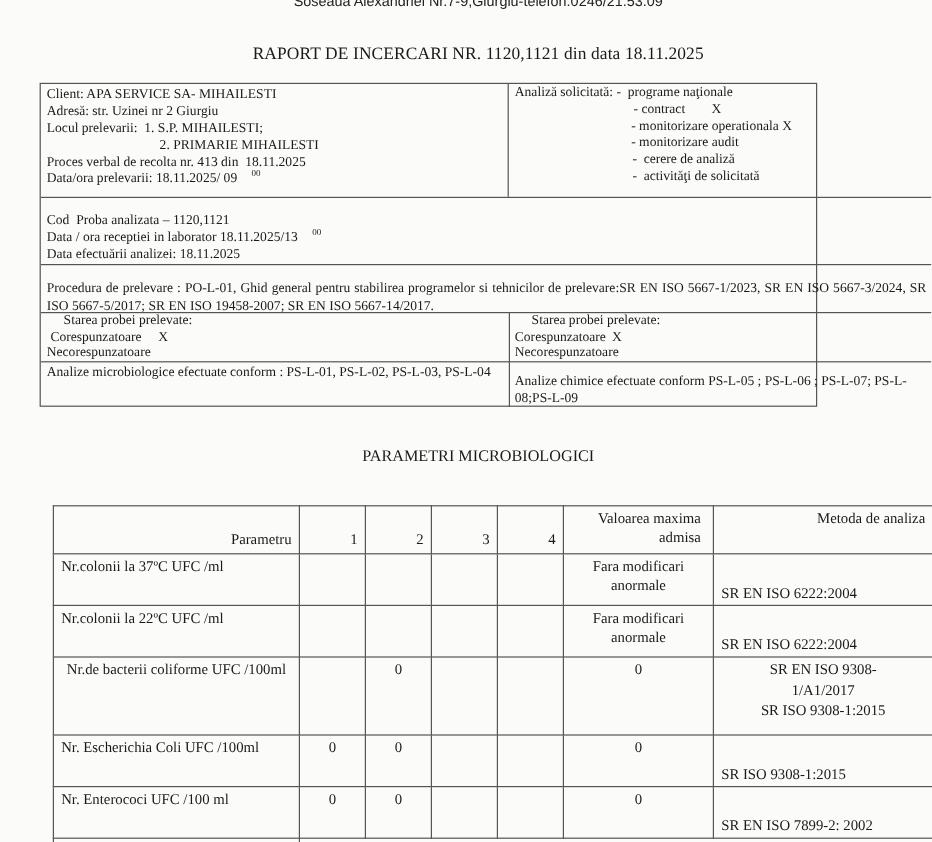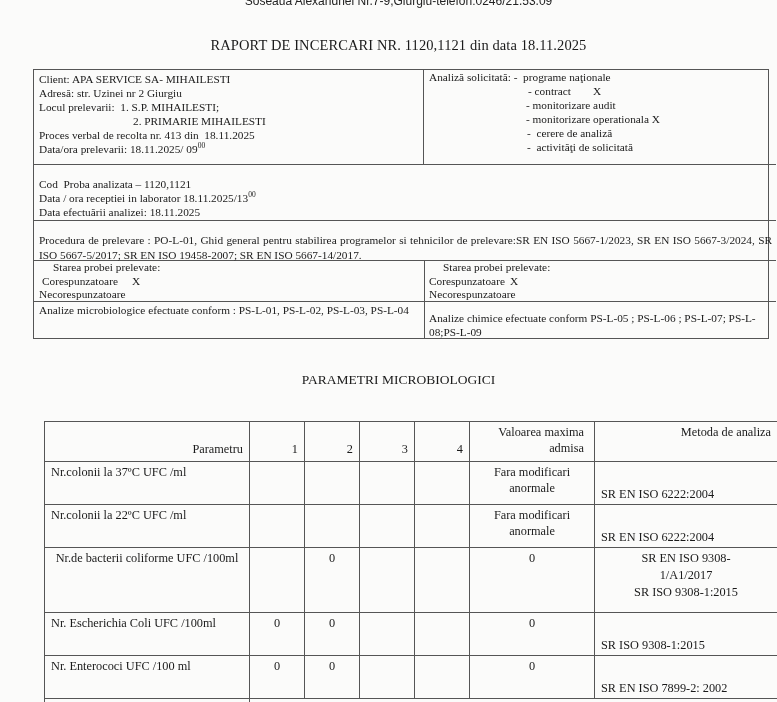--- a/index.html
+++ b/index.html
@@ -20,24 +20,24 @@
     font-size: 14.5px; letter-spacing: 0.1px; padding-left: 20px; box-sizing: border-box;
   }
   .box {
     position: absolute; border: 1px solid #555; box-sizing: border-box;
     font-size: 11.3px; line-height: 14px;
   }
   .box .cell { position: absolute; box-sizing: border-box; }
   .vline { position: absolute; width: 1px; background: #555; }
   .hline { position: absolute; height: 1px; background: #555; }
 
-  #info-box { left: 33px; top: 69px; width: 736px; height: 270px; }
+  #info-box { left: 33px; top: 69px; width: 648px; height: 270px; }
 
   .line { white-space: pre; }
-  .sup { font-size: 7.5px; vertical-align: super; line-height: 0; }
+  .sup { font-size: 7.5px; vertical-align: super; line-height: 0; margin-left: 12px; }
 
   .section-title {
     position: absolute; top: 372px; left: 0; width: 777px; text-align: center;
     font-size: 13.5px; padding-left: 20px; box-sizing: border-box;
   }
 
   table.params {
     position: absolute; left: 44px; top: 421px; width: 733px;
     border-collapse: collapse; font-size: 12.3px; line-height: 16px;
     table-layout: fixed;
@@ -82,22 +82,22 @@
     <div class="line">Adresă: str. Uzinei nr 2 Giurgiu</div>
     <div class="line">Locul prelevarii:  1. S.P. MIHAILESTI;</div>
     <div class="line" style="padding-left:94px;">2. PRIMARIE MIHAILESTI</div>
     <div class="line">Proces verbal de recolta nr. 413 din  18.11.2025</div>
     <div class="line"><span>Data/ora prelevarii: 18.11.2025/ 09</span><span class="sup">00</span></div>
   </div>
 
   <div class="cell" style="left:395px; top:0px; width:345px;">
     <div class="line">Analiză solicitată: -  programe naţionale</div>
     <div class="line" style="padding-left:99px;"><span>- contract</span><span style="padding-left:22px;">X</span></div>
+    <div class="line" style="padding-left:97px;"><span>- monitorizare operationala</span> <span>X</span></div>
     <div class="line" style="padding-left:97px;"><span>- monitorizare audit</span></div>
-    <div class="line" style="padding-left:97px;"><span>- monitorizare operationala</span> <span>X</span></div>
     <div class="line" style="padding-left:98px;"><span>-  cerere de analiză</span></div>
     <div class="line" style="padding-left:98px;"><span>-  activităţi de solicitată</span></div>
   </div>
 
   <div class="cell" style="left:5px; top:107px; width:700px;">
     <div class="line">Cod  Proba analizata – 1120,1121</div>
     <div class="line"><span>Data / ora receptiei in laborator 18.11.2025/13</span><span class="sup">00</span></div>
     <div class="line">Data efectuării analizei: 18.11.2025</div>
   </div>
 

